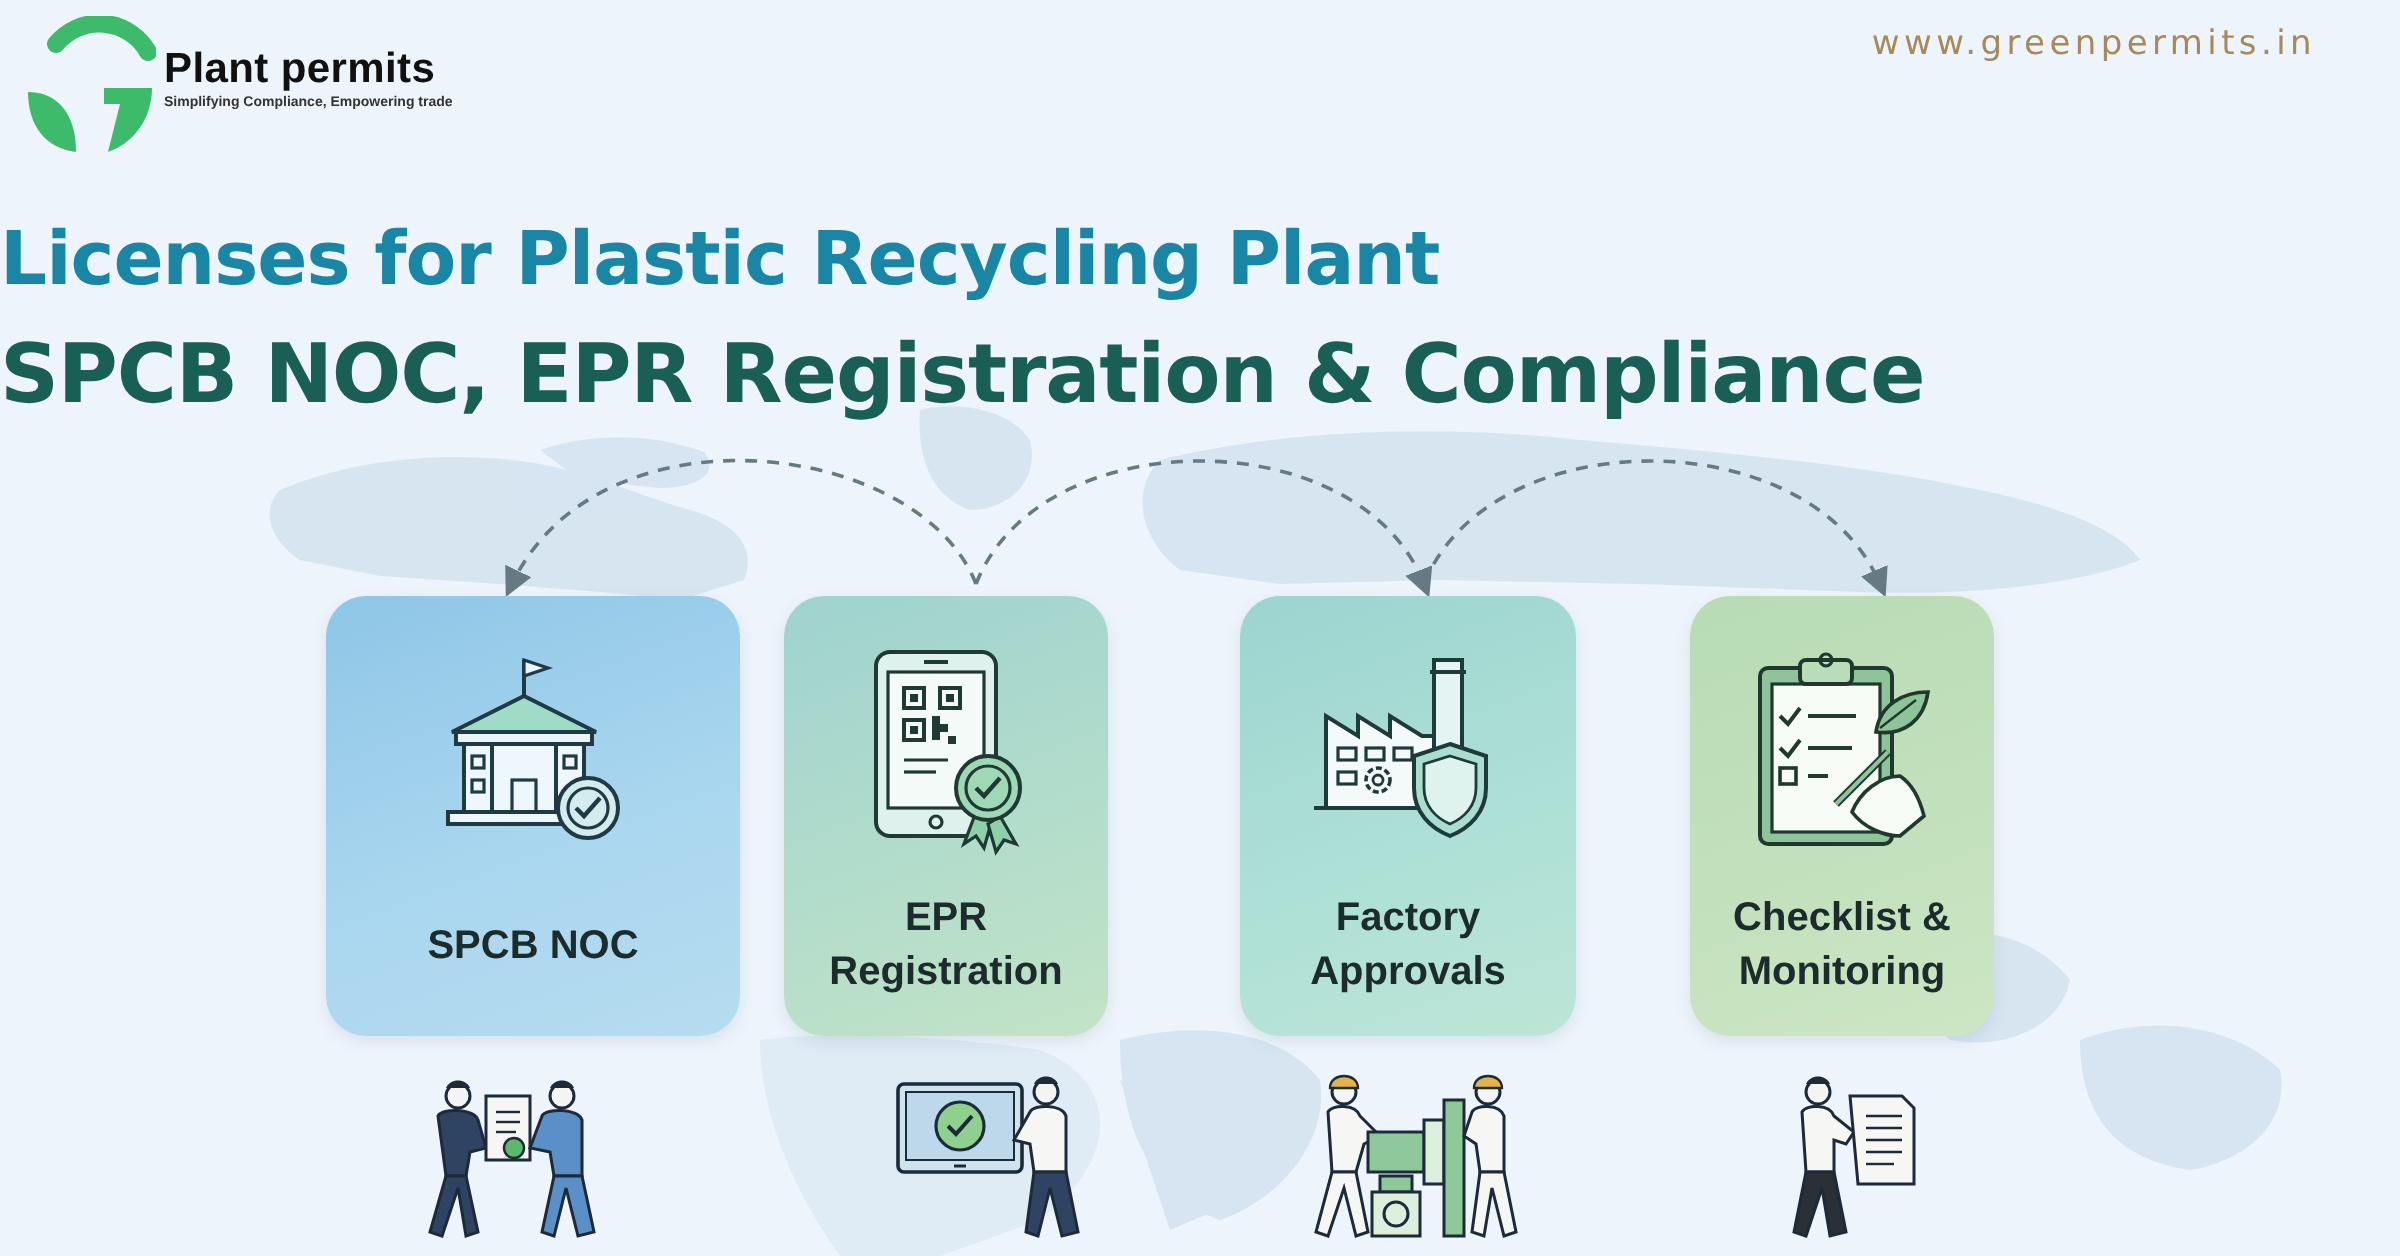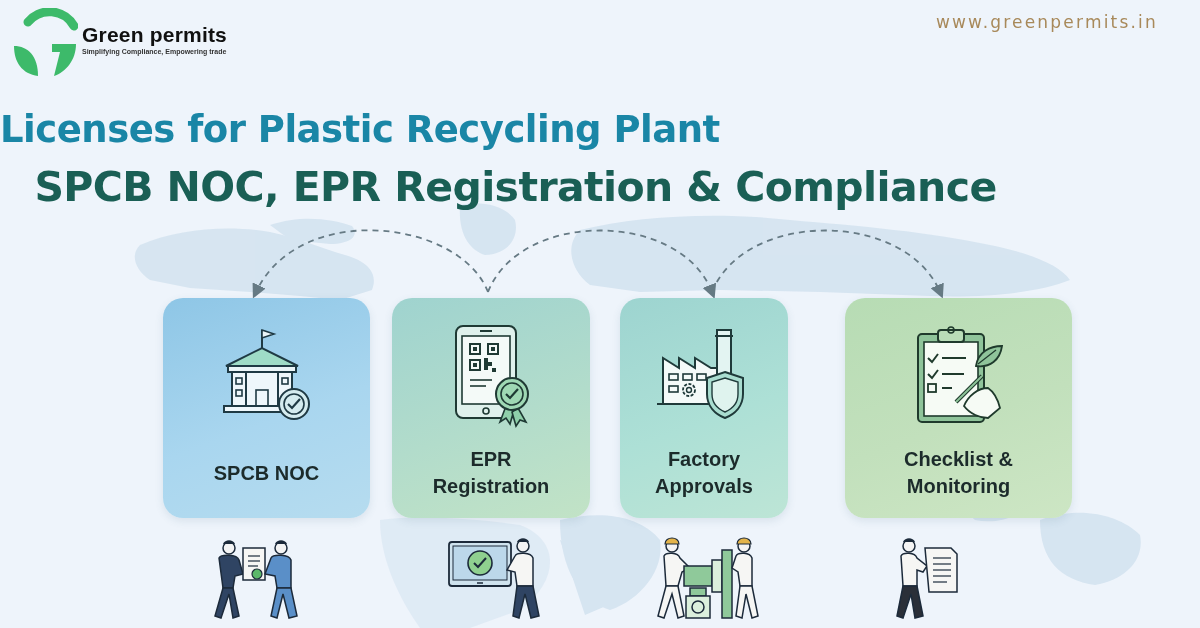--- a/index.html
+++ b/index.html
@@ -10,33 +10,33 @@
     position: relative;
   }
   .map-bg { position: absolute; left: 0; top: 0; width: 1200px; height: 628px; pointer-events: none; }
   .logo { position: absolute; left: 8px; top: 8px; display: flex; align-items: center; }
   .logo-mark { width: 70px; height: 70px; }
   .logo-text { margin-left: 4px; margin-top: -6px; }
   .logo-name { font-family: "Liberation Sans", sans-serif; font-weight: 700; font-size: 21px; color: #111; letter-spacing: 0.2px; line-height: 24px; }
   .logo-tag { font-family: "Liberation Sans", sans-serif; font-weight: 700; font-size: 7px; color: #333; line-height: 10px; }
   .site-url { position: absolute; right: 42px; top: 12px; font-family: "DejaVu Sans", sans-serif; font-size: 17px; letter-spacing: 2.2px; color: #a8895a; }
   .title1 { position: absolute; left: 0; width: 1150px; top: 108px; text-align: left; font-family: "DejaVu Sans", sans-serif; font-weight: 700; font-size: 37px; color: #1a86a6; letter-spacing: -0.5px; }
-  .title2 { position: absolute; left: 0; width: 1031px; top: 163px; text-align: center; font-family: "DejaVu Sans", sans-serif; font-weight: 700; font-size: 41px; color: #1a5f55; letter-spacing: -0.6px; }
+  .title2 { position: absolute; left: 0; width: 1031px; top: 163px; text-align: left; font-family: "DejaVu Sans", sans-serif; font-weight: 700; font-size: 41px; color: #1a5f55; letter-spacing: -0.6px; }
   .arcs { position: absolute; left: 0; top: 0; width: 1200px; height: 628px; pointer-events: none; }
   .card {
     position: absolute; top: 298px; height: 220px; border-radius: 20px;
     display: flex; flex-direction: column; align-items: center;
     box-shadow: 0 3px 8px rgba(60,100,120,0.12);
   }
   .card-icon { width: 110px; height: 110px; margin-top: 24px; }
   .card-label { position: absolute; bottom: 0; left: 0; right: 0; height: 100px; display: flex; align-items: center; justify-content: center; text-align: center; font-family: "Liberation Sans", sans-serif; font-weight: 700; font-size: 20px; line-height: 27px; color: #1c2b2b; padding-top: 10px; }
   .card-1 { left: 163px; width: 207px; background: linear-gradient(160deg, #8ec6e6 0%, #a9d6ef 55%, #b6dcef 100%); }
-  .card-2 { left: 392px; width: 198px; background: linear-gradient(160deg, #9fd3cf 0%, #b2dccb 55%, #c2e3c6 100%); }
+  .card-2 { left: 392px; width: 162px; background: linear-gradient(160deg, #9fd3cf 0%, #b2dccb 55%, #c2e3c6 100%); }
   .card-3 { left: 620px; width: 168px; background: linear-gradient(160deg, #9dd4d0 0%, #ade0d6 55%, #bde5d6 100%); }
-  .card-4 { left: 845px; width: 227px; background: linear-gradient(160deg, #b7dcb4 0%, #c2e0bc 55%, #cde6c4 100%); }
+  .card-4 { left: 845px; width: 152px; background: linear-gradient(160deg, #b7dcb4 0%, #c2e0bc 55%, #cde6c4 100%); }
   .person { position: absolute; top: 536px; height: 86px; }
 </style>
 </head>
 <body>
 
 <svg class="map-bg" viewBox="0 0 1200 628">
   <g fill="#cfe0ee" opacity="0.75">
     <path d="M140 245 C180 228 230 225 270 232 C300 238 320 248 345 255 C370 262 378 275 372 290 L340 300 L300 296 L250 292 L190 288 L150 280 C135 270 130 255 140 245 Z"></path>
     <path d="M270 225 C300 215 330 218 352 226 C360 236 350 244 330 244 L290 240 Z"></path>
     <path d="M460 205 C480 200 505 205 515 220 C520 240 505 255 485 255 C470 250 458 235 460 205 Z"></path>
@@ -51,21 +51,21 @@
   </g>
 </svg>
 
 <div class="logo">
   <svg class="logo-mark" viewBox="0 0 70 70">
     <path d="M20 14 A28 28 0 0 1 66 18" fill="none" stroke="#3dba6a" stroke-width="9" stroke-linecap="round"></path>
     <path d="M44 36 L68 36 C68 52 58 64 46 68 L52 44 L44 44 Z" fill="#3dba6a"></path>
     <path d="M6 38 C20 38 30 48 30 68 C14 66 6 54 6 38 Z" fill="#3dba6a"></path>
   </svg>
   <div class="logo-text">
-    <div class="logo-name">Green permits</div>
+    <div class="logo-name">Plant permits</div>
     <div class="logo-tag">Simplifying Compliance, Empowering trade</div>
   </div>
 </div>
 
 <div class="site-url">www.greenpermits.in</div>
 
 <div class="title1">Licenses for Plastic Recycling Plant</div>
 <div class="title2">SPCB NOC, EPR Registration &amp; Compliance</div>
 
 <svg class="arcs" viewBox="0 0 1200 628">

